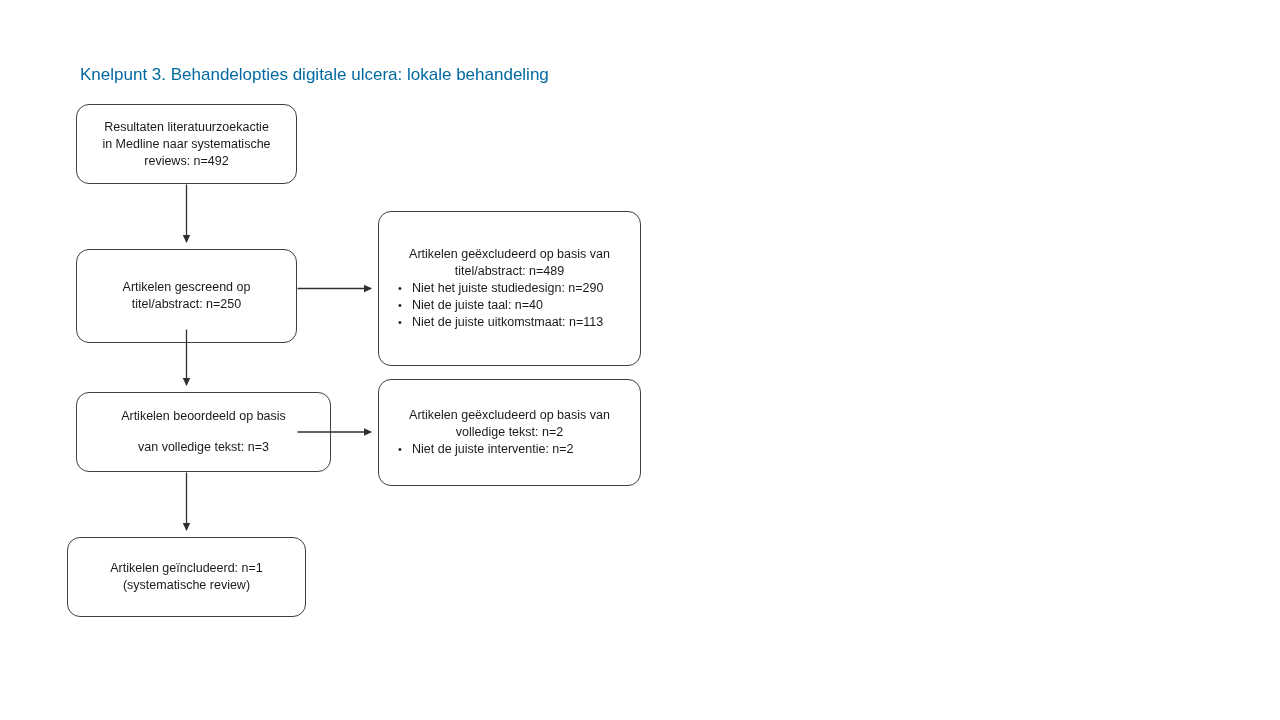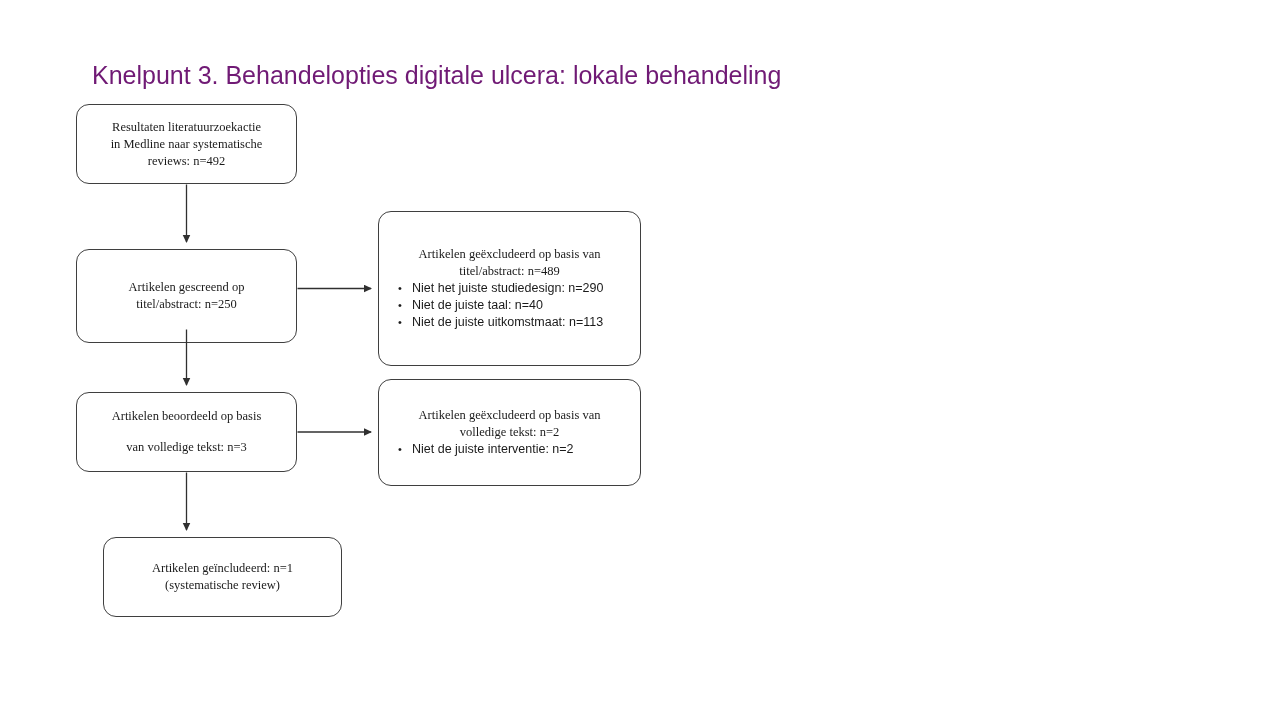--- a/index.html
+++ b/index.html
@@ -12,65 +12,64 @@
     font-family: "Liberation Sans", sans-serif;
   }
   #canvas {
     position: relative;
     width: 1280px;
     height: 720px;
     background: #ffffff;
   }
   .page-title {
     position: absolute;
-    left: 92px;
+    left: 80px;
     top: 62px;
-    font-size: 25px;
+    font-size: 17px;
     line-height: 26px;
-    color: #701a75;
+    color: #0369a1;
     white-space: nowrap;
   }
   .node {
     position: absolute;
     box-sizing: border-box;
     border: 1.4px solid #3f3f3f;
     border-radius: 13px;
     background: #ffffff;
     display: flex;
     flex-direction: column;
     align-items: center;
     justify-content: center;
     color: #1a1a1a;
     font-size: 12.5px;
     line-height: 17px;
   }
   .node .line {
     white-space: nowrap;
     text-align: left;
-    font-family: Liberation Serif, serif;
   }
   .node .bullet-row {
     display: flex;
     align-items: baseline;
     align-self: stretch;
     padding-left: 19px;
     white-space: nowrap;
   }
   .node .bullet-marker {
     width: 14px;
     flex: 0 0 14px;
     text-align: left;
     font-size: 11px;
   }
   #node-search-results   { left: 76px;  top: 104px; width: 221px; height: 80px; }
   #node-screened         { left: 76px;  top: 249px; width: 221px; height: 94px; }
   #node-excl-title       { left: 378px; top: 211px; width: 263px; height: 155px; }
-  #node-fulltext         { left: 76px;  top: 392px; width: 221px; height: 80px; gap: 14px; }
+  #node-fulltext         { left: 76px;  top: 392px; width: 255px; height: 80px; gap: 14px; }
   #node-excl-fulltext    { left: 378px; top: 379px; width: 263px; height: 107px; }
-  #node-included         { left: 67px;  top: 537px; width: 239px; height: 80px; margin-left: 36px; }
+  #node-included         { left: 67px;  top: 537px; width: 239px; height: 80px; }
   #flow-arrows {
     position: absolute;
     left: 0; top: 0;
     width: 1280px;
     height: 720px;
     pointer-events: none;
   }
 </style>
 </head>
 <body>

